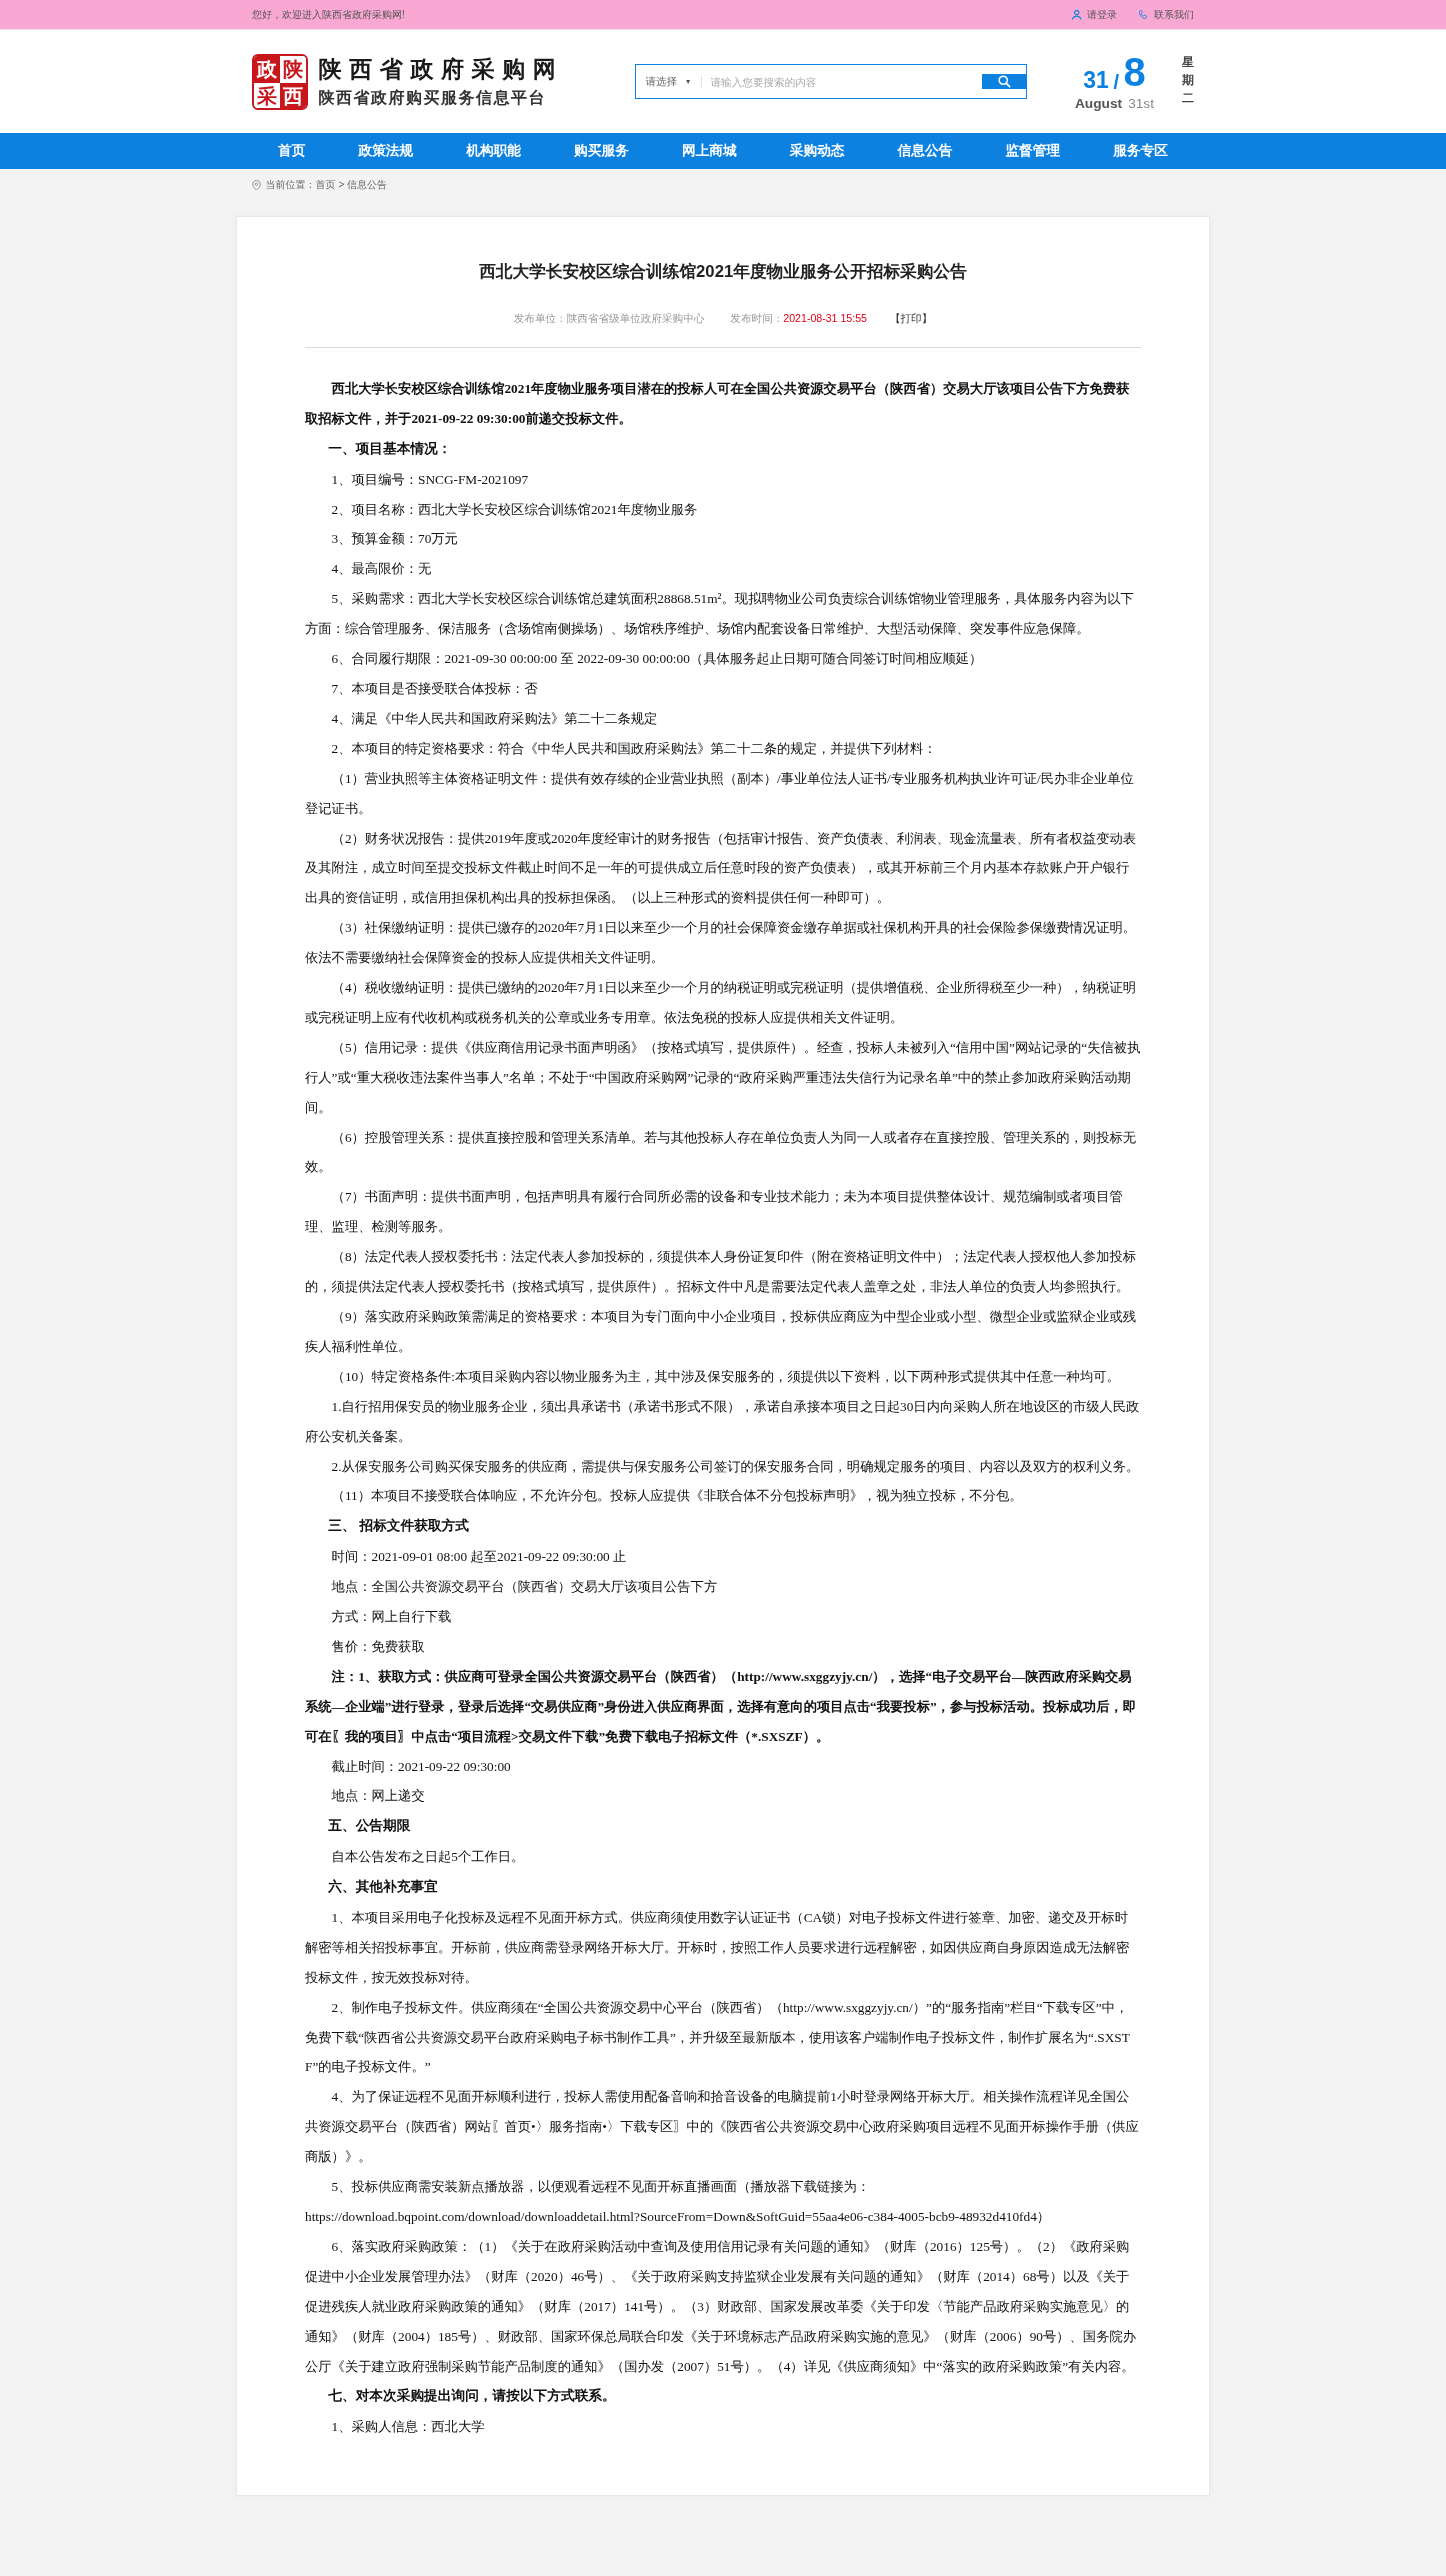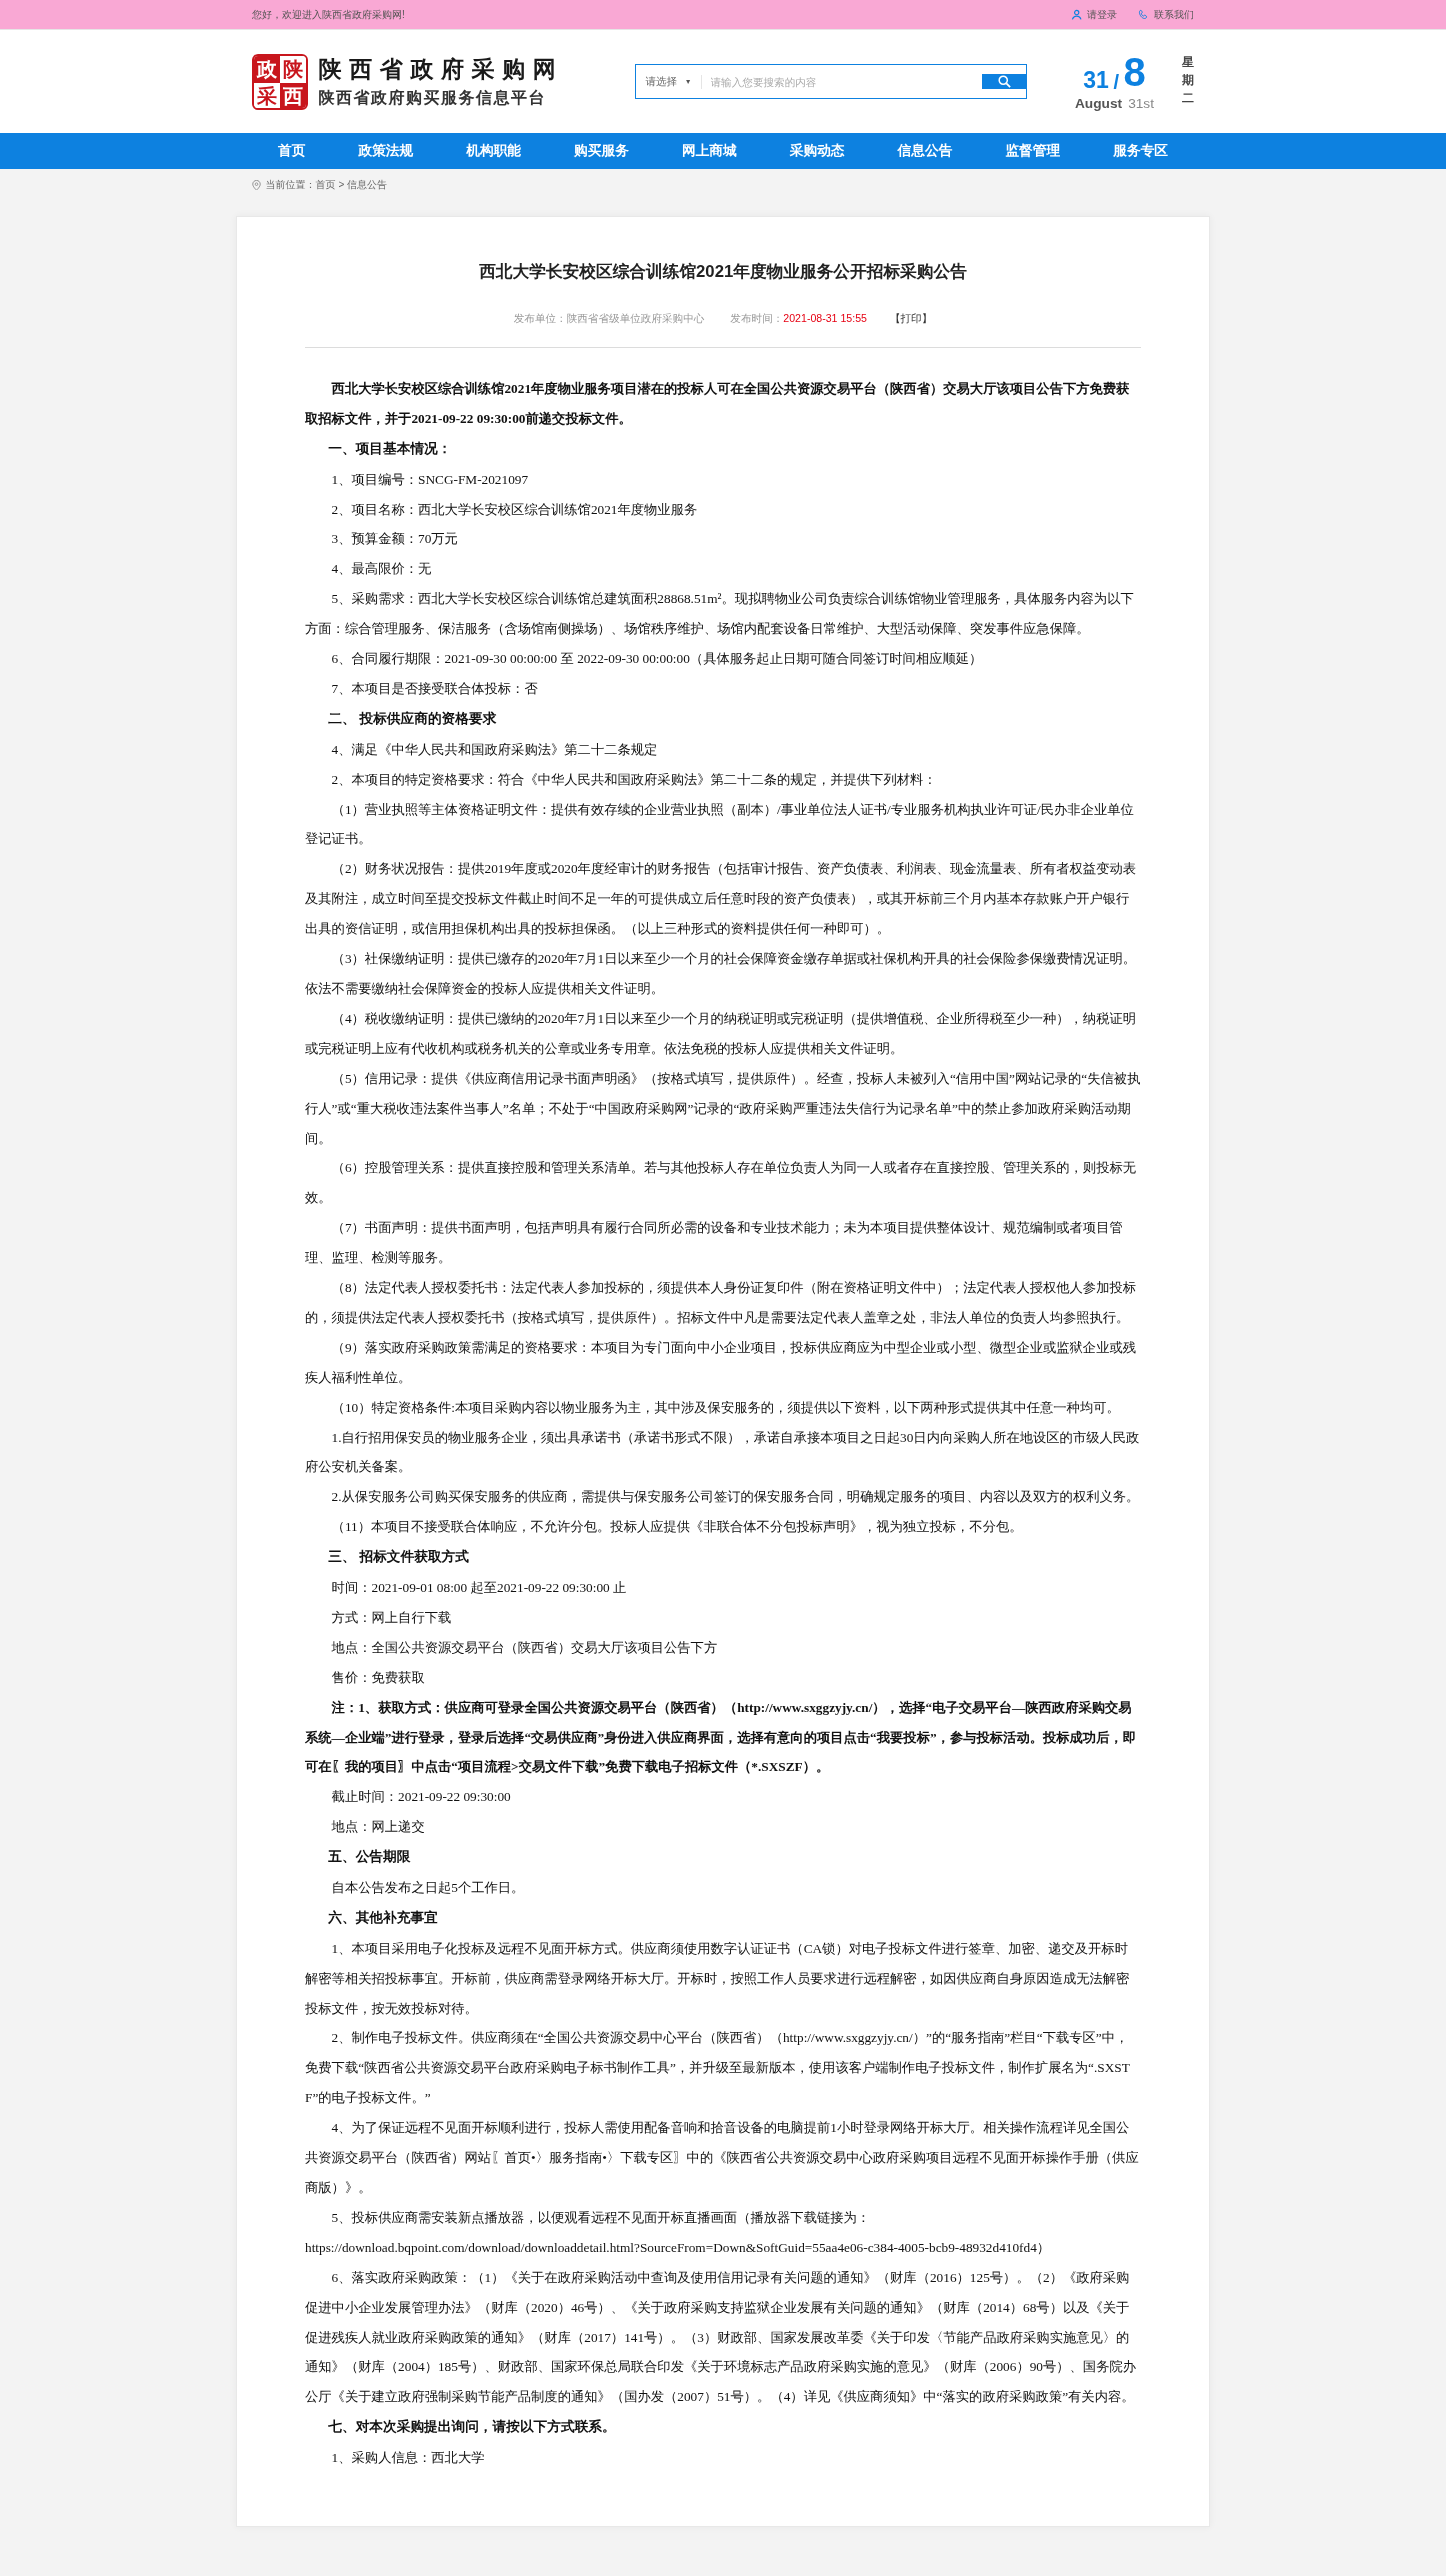--- a/index.html
+++ b/index.html
@@ -176,40 +176,39 @@
     <div id="paragraphs">
         <p class="para intro">西北大学长安校区综合训练馆2021年度物业服务项目潜在的投标人可在全国公共资源交易平台（陕西省）交易大厅该项目公告下方免费获取招标文件，并于2021-09-22 09:30:00前递交投标文件。</p>
         <p class="para h">一、项目基本情况：</p>
         <p class="para">1、项目编号：SNCG-FM-2021097</p>
         <p class="para">2、项目名称：西北大学长安校区综合训练馆2021年度物业服务</p>
         <p class="para">3、预算金额：70万元</p>
         <p class="para">4、最高限价：无</p>
         <p class="para">5、采购需求：西北大学长安校区综合训练馆总建筑面积28868.51m²。现拟聘物业公司负责综合训练馆物业管理服务，具体服务内容为以下方面：综合管理服务、保洁服务（含场馆南侧操场）、场馆秩序维护、场馆内配套设备日常维护、大型活动保障、突发事件应急保障。</p>
         <p class="para">6、合同履行期限：2021-09-30 00:00:00 至 2022-09-30 00:00:00（具体服务起止日期可随合同签订时间相应顺延）</p>
         <p class="para">7、本项目是否接受联合体投标：否</p>
-        <p class="para h">二、 投标供应商的资格要求</p>
         <p class="para">4、满足《中华人民共和国政府采购法》第二十二条规定</p>
         <p class="para">2、本项目的特定资格要求：符合《中华人民共和国政府采购法》第二十二条的规定，并提供下列材料：</p>
         <p class="para">（1）营业执照等主体资格证明文件：提供有效存续的企业营业执照（副本）/事业单位法人证书/专业服务机构执业许可证/民办非企业单位登记证书。</p>
         <p class="para">（2）财务状况报告：提供2019年度或2020年度经审计的财务报告（包括审计报告、资产负债表、利润表、现金流量表、所有者权益变动表及其附注，成立时间至提交投标文件截止时间不足一年的可提供成立后任意时段的资产负债表），或其开标前三个月内基本存款账户开户银行出具的资信证明，或信用担保机构出具的投标担保函。（以上三种形式的资料提供任何一种即可）。</p>
         <p class="para">（3）社保缴纳证明：提供已缴存的2020年7月1日以来至少一个月的社会保障资金缴存单据或社保机构开具的社会保险参保缴费情况证明。依法不需要缴纳社会保障资金的投标人应提供相关文件证明。</p>
         <p class="para">（4）税收缴纳证明：提供已缴纳的2020年7月1日以来至少一个月的纳税证明或完税证明（提供增值税、企业所得税至少一种），纳税证明或完税证明上应有代收机构或税务机关的公章或业务专用章。依法免税的投标人应提供相关文件证明。</p>
         <p class="para">（5）信用记录：提供《供应商信用记录书面声明函》（按格式填写，提供原件）。经查，投标人未被列入“信用中国”网站记录的“失信被执行人”或“重大税收违法案件当事人”名单；不处于“中国政府采购网”记录的“政府采购严重违法失信行为记录名单”中的禁止参加政府采购活动期间。</p>
         <p class="para">（6）控股管理关系：提供直接控股和管理关系清单。若与其他投标人存在单位负责人为同一人或者存在直接控股、管理关系的，则投标无效。</p>
         <p class="para">（7）书面声明：提供书面声明，包括声明具有履行合同所必需的设备和专业技术能力；未为本项目提供整体设计、规范编制或者项目管理、监理、检测等服务。</p>
         <p class="para">（8）法定代表人授权委托书：法定代表人参加投标的，须提供本人身份证复印件（附在资格证明文件中）；法定代表人授权他人参加投标的，须提供法定代表人授权委托书（按格式填写，提供原件）。招标文件中凡是需要法定代表人盖章之处，非法人单位的负责人均参照执行。</p>
         <p class="para">（9）落实政府采购政策需满足的资格要求：本项目为专门面向中小企业项目，投标供应商应为中型企业或小型、微型企业或监狱企业或残疾人福利性单位。</p>
         <p class="para">（10）特定资格条件:本项目采购内容以物业服务为主，其中涉及保安服务的，须提供以下资料，以下两种形式提供其中任意一种均可。</p>
         <p class="para">1.自行招用保安员的物业服务企业，须出具承诺书（承诺书形式不限），承诺自承接本项目之日起30日内向采购人所在地设区的市级人民政府公安机关备案。</p>
         <p class="para">2.从保安服务公司购买保安服务的供应商，需提供与保安服务公司签订的保安服务合同，明确规定服务的项目、内容以及双方的权利义务。</p>
         <p class="para">（11）本项目不接受联合体响应，不允许分包。投标人应提供《非联合体不分包投标声明》，视为独立投标，不分包。</p>
         <p class="para h">三、 招标文件获取方式</p>
         <p class="para">时间：2021-09-01 08:00 起至2021-09-22 09:30:00 止</p>
+        <p class="para">地点：全国公共资源交易平台（陕西省）交易大厅该项目公告下方</p>
         <p class="para">方式：网上自行下载</p>
-        <p class="para">地点：全国公共资源交易平台（陕西省）交易大厅该项目公告下方</p>
         <p class="para">售价：免费获取</p>
         <p class="para b">注：1、获取方式：供应商可登录全国公共资源交易平台（陕西省）（http://www.sxggzyjy.cn/），选择“电子交易平台—陕西政府采购交易系统—企业端”进行登录，登录后选择“交易供应商”身份进入供应商界面，选择有意向的项目点击“我要投标”，参与投标活动。投标成功后，即可在〖我的项目〗中点击“项目流程&gt;交易文件下载”免费下载电子招标文件（*.SXSZF）。</p>
         <p class="para">截止时间：2021-09-22  09:30:00</p>
         <p class="para">地点：网上递交</p>
         <p class="para h">五、公告期限</p>
         <p class="para">自本公告发布之日起5个工作日。</p>
         <p class="para h">六、其他补充事宜</p>
         <p class="para">1、本项目采用电子化投标及远程不见面开标方式。供应商须使用数字认证证书（CA锁）对电子投标文件进行签章、加密、递交及开标时解密等相关招投标事宜。开标前，供应商需登录网络开标大厅。开标时，按照工作人员要求进行远程解密，如因供应商自身原因造成无法解密投标文件，按无效投标对待。</p>
         <p class="para">2、制作电子投标文件。供应商须在“全国公共资源交易中心平台（陕西省）（http://www.sxggzyjy.cn/）”的“服务指南”栏目“下载专区”中，免费下载“陕西省公共资源交易平台政府采购电子标书制作工具”，并升级至最新版本，使用该客户端制作电子投标文件，制作扩展名为“.SXSTF”的电子投标文件。”</p>
         <p class="para">4、为了保证远程不见面开标顺利进行，投标人需使用配备音响和拾音设备的电脑提前1小时登录网络开标大厅。相关操作流程详见全国公共资源交易平台（陕西省）网站〖首页•〉服务指南•〉下载专区〗中的《陕西省公共资源交易中心政府采购项目远程不见面开标操作手册（供应商版）》。</p>

